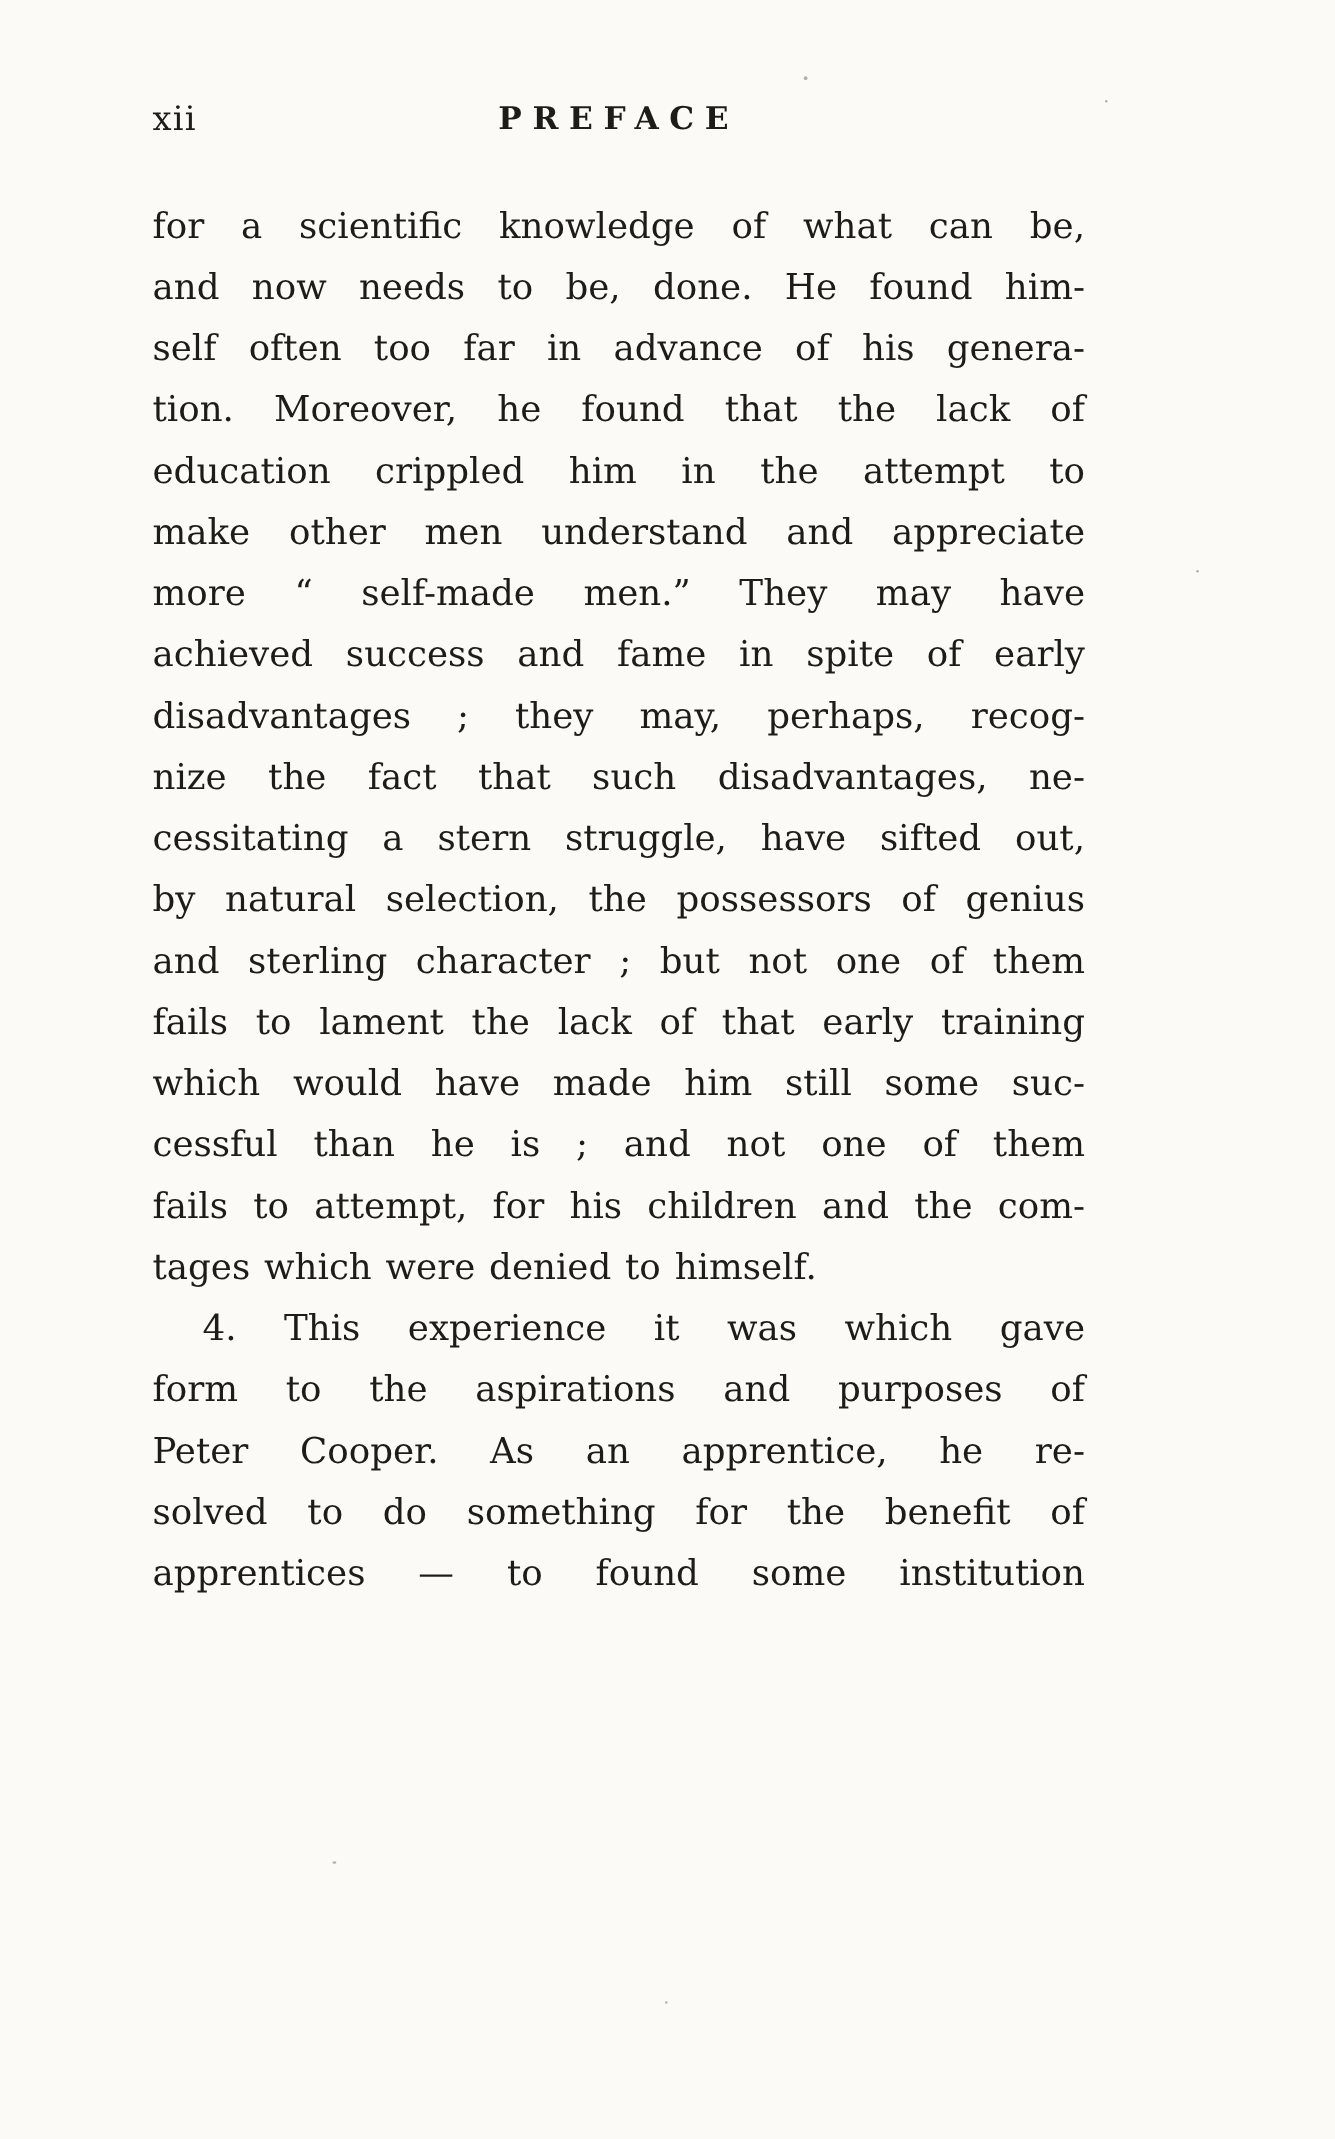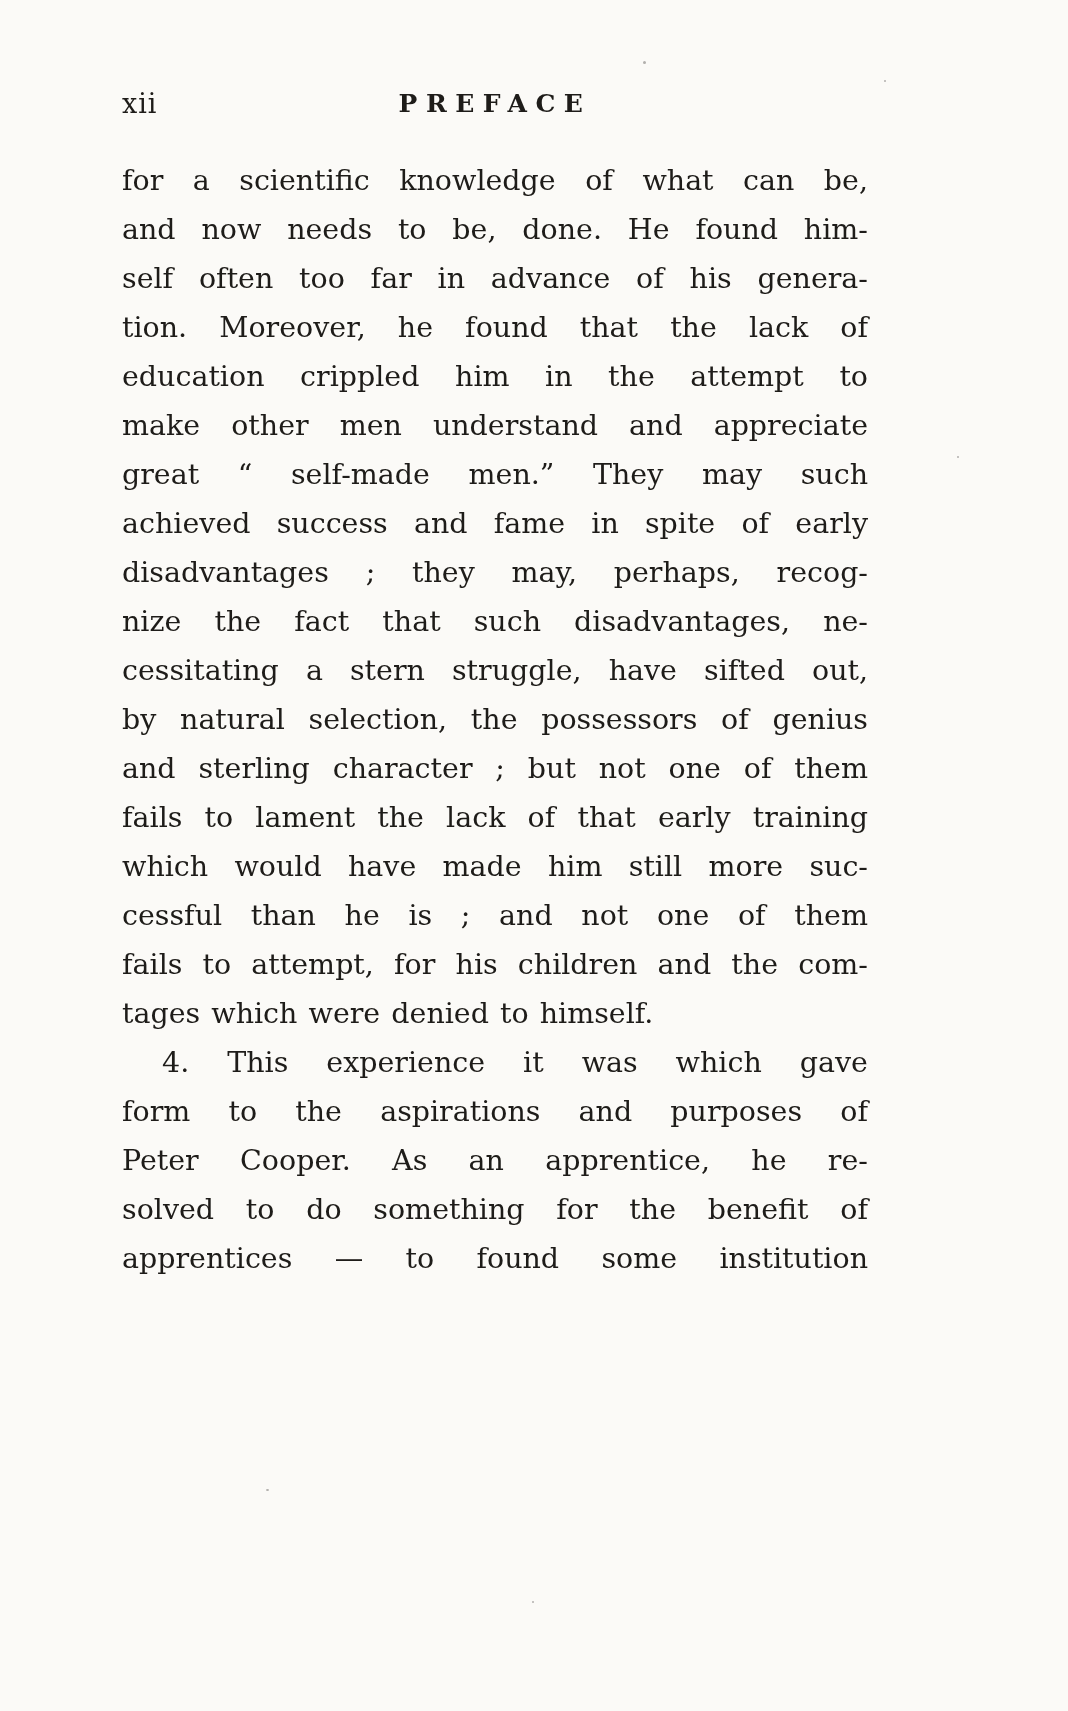--- a/index.html
+++ b/index.html
@@ -13,21 +13,21 @@
     color: var(--ink, #1e1c19);
     font-family: "DejaVu Serif", "Liberation Serif", serif;
     position: relative;
     overflow: hidden;
   }
   .page {
     padding: 80px 200px 0 122px;
   }
   .header {
     display: flex;
-    align-items: center;
+    align-items: flex-start;
     height: 46px;
   }
   .folio {
     width: 70px;
     font-size: 27px;
     letter-spacing: 1px;
   }
   .running-title {
     flex: 1;
     text-align: center;
@@ -79,37 +79,37 @@
 
       <div class="line">self often too far in advance of his genera-</div>
 
       <div class="line">tion.  Moreover, he found that the lack of</div>
 
       <div class="line">education crippled him in the attempt to</div>
 
       <div class="line">make other men understand and appreciate</div>
 
 
-      <div class="line">great “ self-made men.”  They may such</div>
+      <div class="line">more “ self-made men.”  They may have</div>
 
       <div class="line">achieved success and fame in spite of early</div>
 
       <div class="line">disadvantages ; they may, perhaps, recog-</div>
 
       <div class="line">nize the fact that such disadvantages, ne-</div>
 
       <div class="line">cessitating a stern struggle, have sifted out,</div>
 
       <div class="line">by natural selection, the possessors of genius</div>
 
       <div class="line">and sterling character ; but not one of them</div>
 
       <div class="line">fails to lament the lack of that early training</div>
 
-      <div class="line">which would have made him still more suc-</div>
+      <div class="line">which would have made him still some suc-</div>
 
       <div class="line">cessful than he is ; and not one of them</div>
 
       <div class="line">fails to attempt, for his children and the com-</div>
 
 
       <div class="line no-just">tages which were denied to himself.</div>
 
       <div class="line indent">4. This experience it was which gave</div>
 

